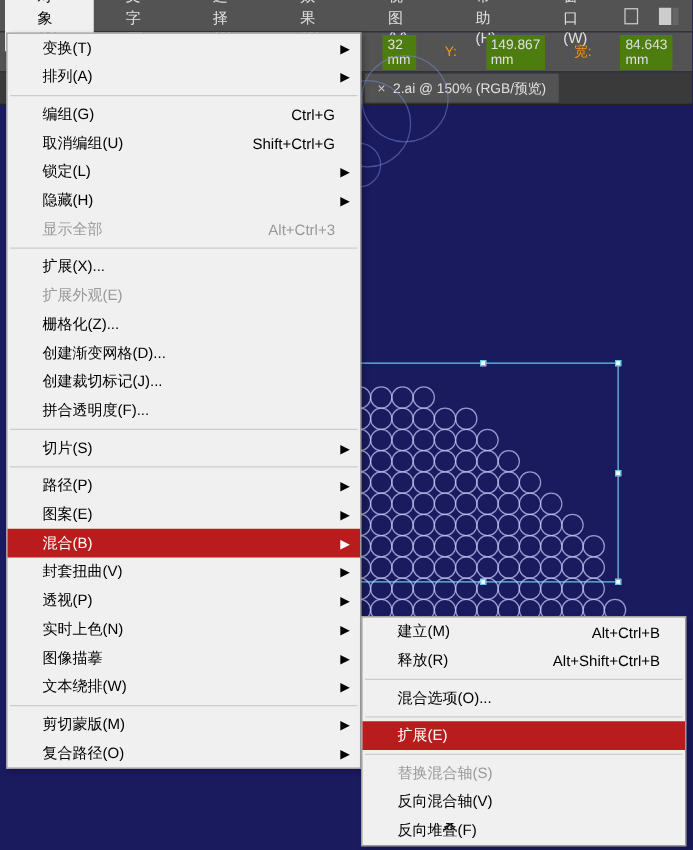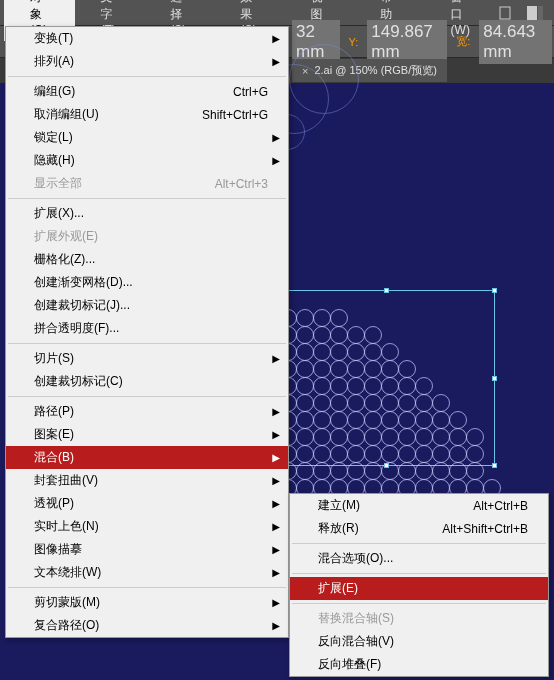--- a/index.html
+++ b/index.html
@@ -3,21 +3,21 @@
 <meta charset="utf-8">
 <style>
 * { margin: 0; padding: 0; box-sizing: border-box; font-family: "Microsoft YaHei", sans-serif; }
 body { width: 554px; height: 680px; background: #1a1a5e; overflow: hidden; position: relative; }
 .menubar { background: #535353; height: 26px; display: flex; align-items: center; padding-left: 4px; border-bottom: 1px solid #2a2a2a; }
 .menubar-item { color: #e0e0e0; font-size: 12px; padding: 4px 26px; cursor: pointer; }
 .menubar-item.active { background: #f0f0f0; color: #000; }
 .menubar-icons { margin-left: auto; display: flex; gap: 12px; padding-right: 10px; }
 .menubar-icon { width: 18px; height: 16px; display: flex; align-items: center; justify-content: center; }
 .toolbar { background: #535353; height: 32px; display: flex; align-items: center; padding-left: 290px; font-size: 11px; color: #ccc; border-bottom: 1px solid #2a2a2a; }
-.toolbar-field { background: #737373; color: #e0e0e0; padding: 2px 4px; margin: 0 2px; font-size: 17px; }
+.toolbar-field { background: #4d7c0f; color: #e0e0e0; padding: 2px 4px; margin: 0 16px; font-size: 11px; }
 .toolbar-label { color: #f90; margin: 0 3px; padding: 2px 4px; }
 .tab-bar { background: #3a3a3a; height: 26px; display: flex; align-items: center; padding-left: 292px; border-bottom: 1px solid #222; }
 .tab { background: #535353; color: #e0e0e0; font-size: 11px; padding: 4px 10px; display: flex; align-items: center; gap: 6px; }
 .tab-close { color: #ccc; font-size: 11px; }
 .canvas { position: absolute; top: 84px; left: 289px; right: 0; bottom: 0; background: #1a1a5e; }
 .artboard { position: absolute; top: 208px; left: -10px; width: 280px; height: 200px; }
 .selection-box { position: absolute; border: 1px solid #6bc4e8; top: -2px; left: 0; width: 216px; height: 176px; }
 .selection-handle { position: absolute; width: 5px; height: 5px; background: #fff; border: 1px solid #6bc4e8; }
 .circles { position: absolute; top: 0; left: 0; }
 .circle { position: absolute; border: 1px solid rgba(200,210,255,0.7); border-radius: 50%; }
@@ -248,23 +248,20 @@
       <span>创建裁切标记(J)...</span>
     </div>
     <div class="menu-item">
       <span>拼合透明度(F)...</span>
     </div>
     <div class="menu-sep"></div>
     <div class="menu-item">
       <span>切片(S)</span>
       <span class="arrow">▶</span>
     </div>
-    <div class="menu-item">
-      <span>创建裁切标记(C)</span>
-    </div>
     <div class="menu-sep"></div>
     <div class="menu-item">
       <span>路径(P)</span>
       <span class="arrow">▶</span>
     </div>
     <div class="menu-item">
       <span>图案(E)</span>
       <span class="arrow">▶</span>
     </div>
     <div class="menu-item highlighted">

